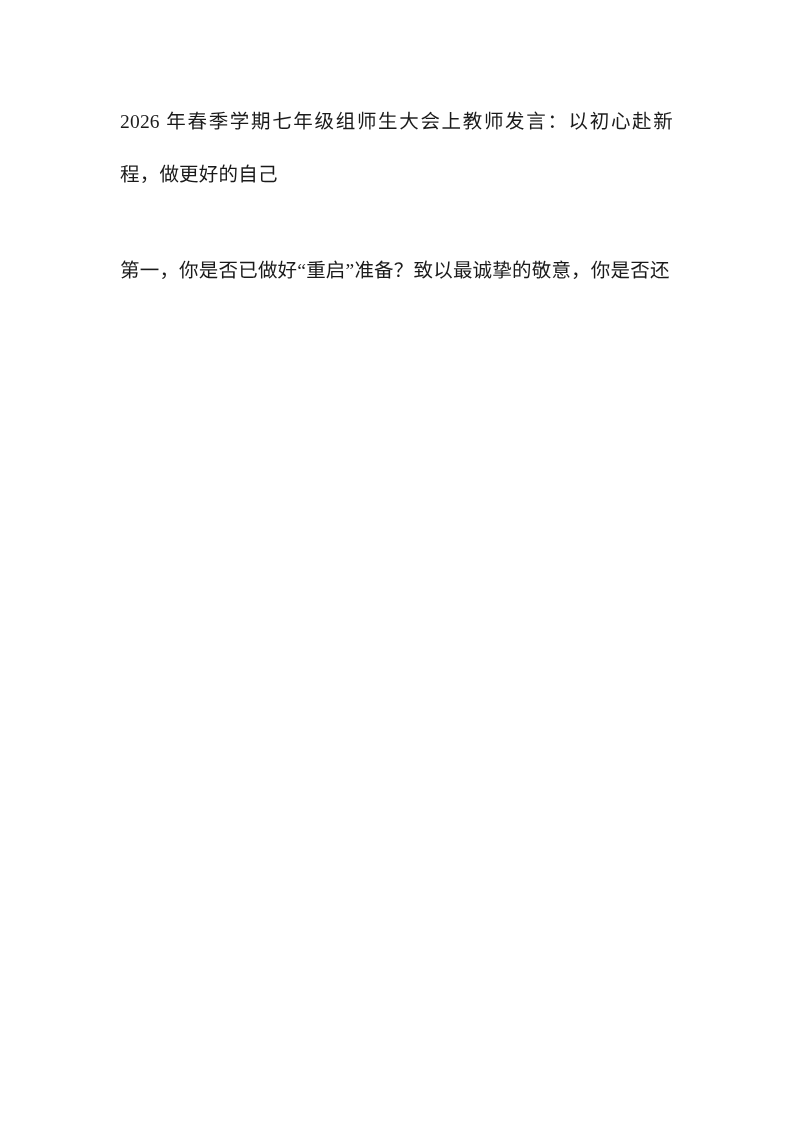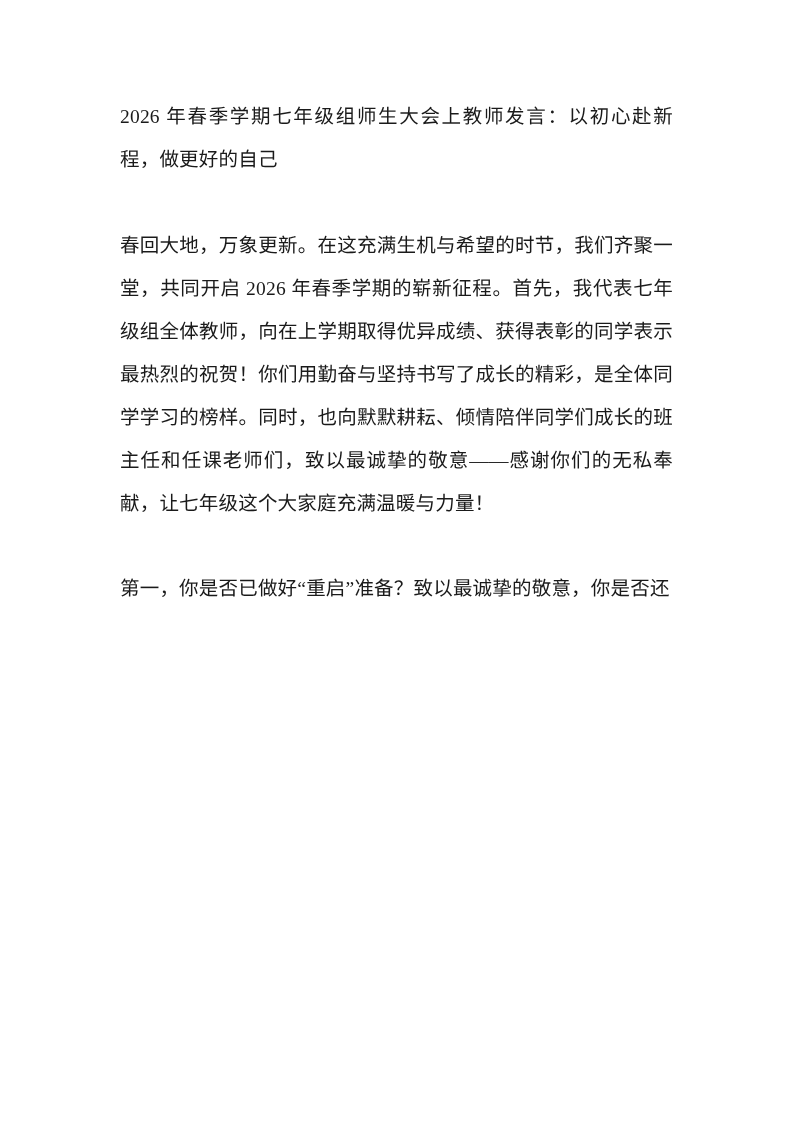--- a/index.html
+++ b/index.html
@@ -12,21 +12,21 @@
     position: relative;
     width: 793px;
     height: 1122px;
     margin: 0 auto;
     background: #ffffff;
     box-sizing: border-box;
     padding: 95px 120px 0 120px;
     overflow: hidden;
     font-family: "Liberation Serif", "DejaVu Serif", serif;
     font-size: 19.5px;
-    line-height: 43px;
+    line-height: 53px;
     color: #1a1a1a;
   }
   .doc-para {
     margin: 0 0 42.6px 0;
     padding: 0;
     text-align: justify;
     text-justify: inter-ideograph;
     font-weight: normal;
     font-size: inherit;
     letter-spacing: 0.2px;
@@ -34,17 +34,16 @@
   }
 </style>
 </head>
 <body>
 
 <div class="doc-page" style="background: rgb(255, 255, 255); color: rgb(26, 26, 26);">
   <p class="doc-para">2026 年春季学期七年级组师生大会上教师发言：以初心赴新程，做更好的自己</p>
 
 
 
-  <p class="doc-para">春回大地，万象更新。在这充满生机与希望的时节，我们齐聚一堂，共同开启 2026 年春季学期的崭新征程。首先，我代表七年级组全体教师，向在上学期取得优异成绩、获得表彰的同学表示最热烈的祝贺！你们用勤奋与坚持书写了成长的精彩，是全体同学学习的榜样。同时，也向默默耕耘、倾情陪伴同学们成长的班主任和任课老师们，致以最诚挚的敬意——感谢你们的无私奉献，让七年级这个大家庭充满温暖与力量！</p>
 
 
   <p class="doc-para">第一，你是否已做好“重启”准备？致以最诚挚的敬意，你是否还</p>
 </div>
 
 </body></html>

